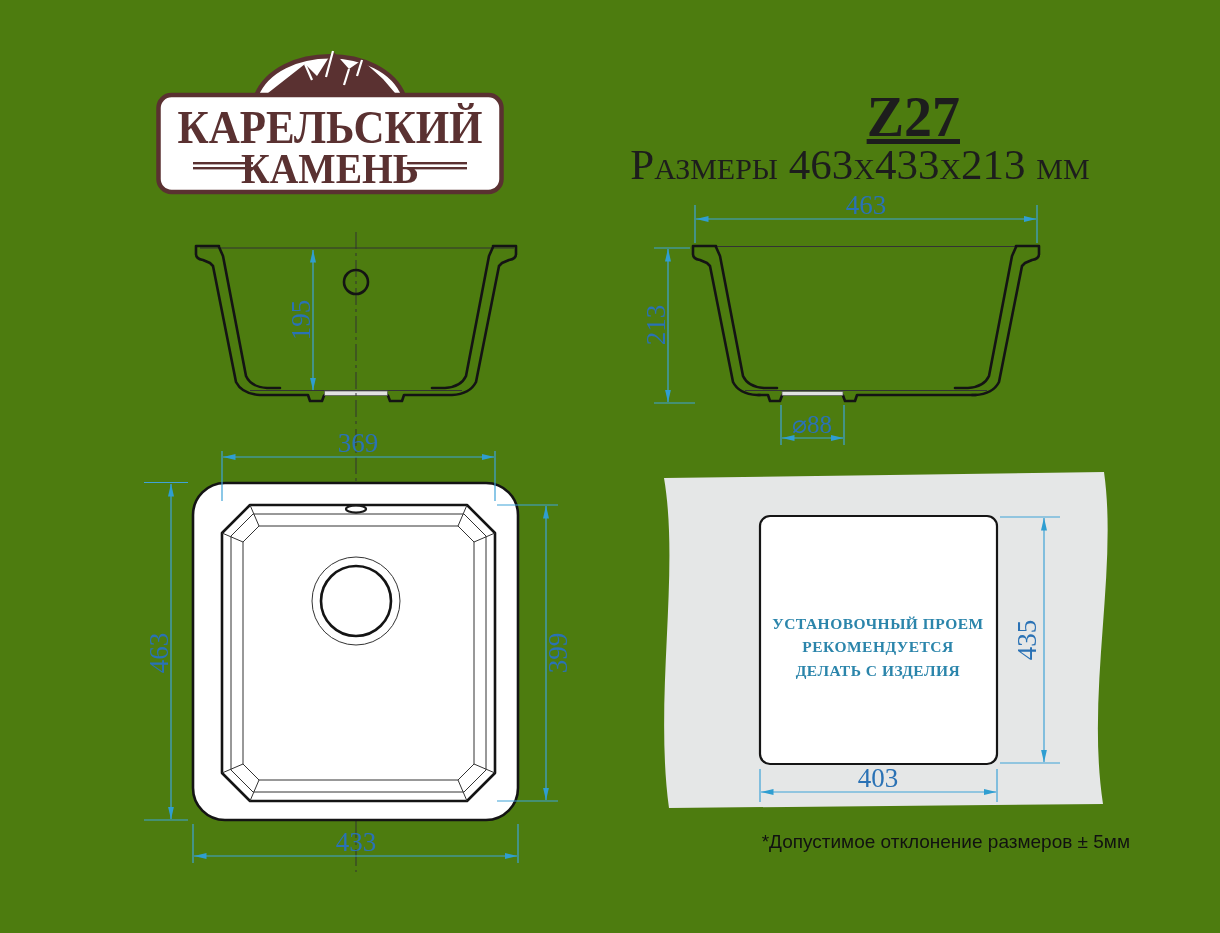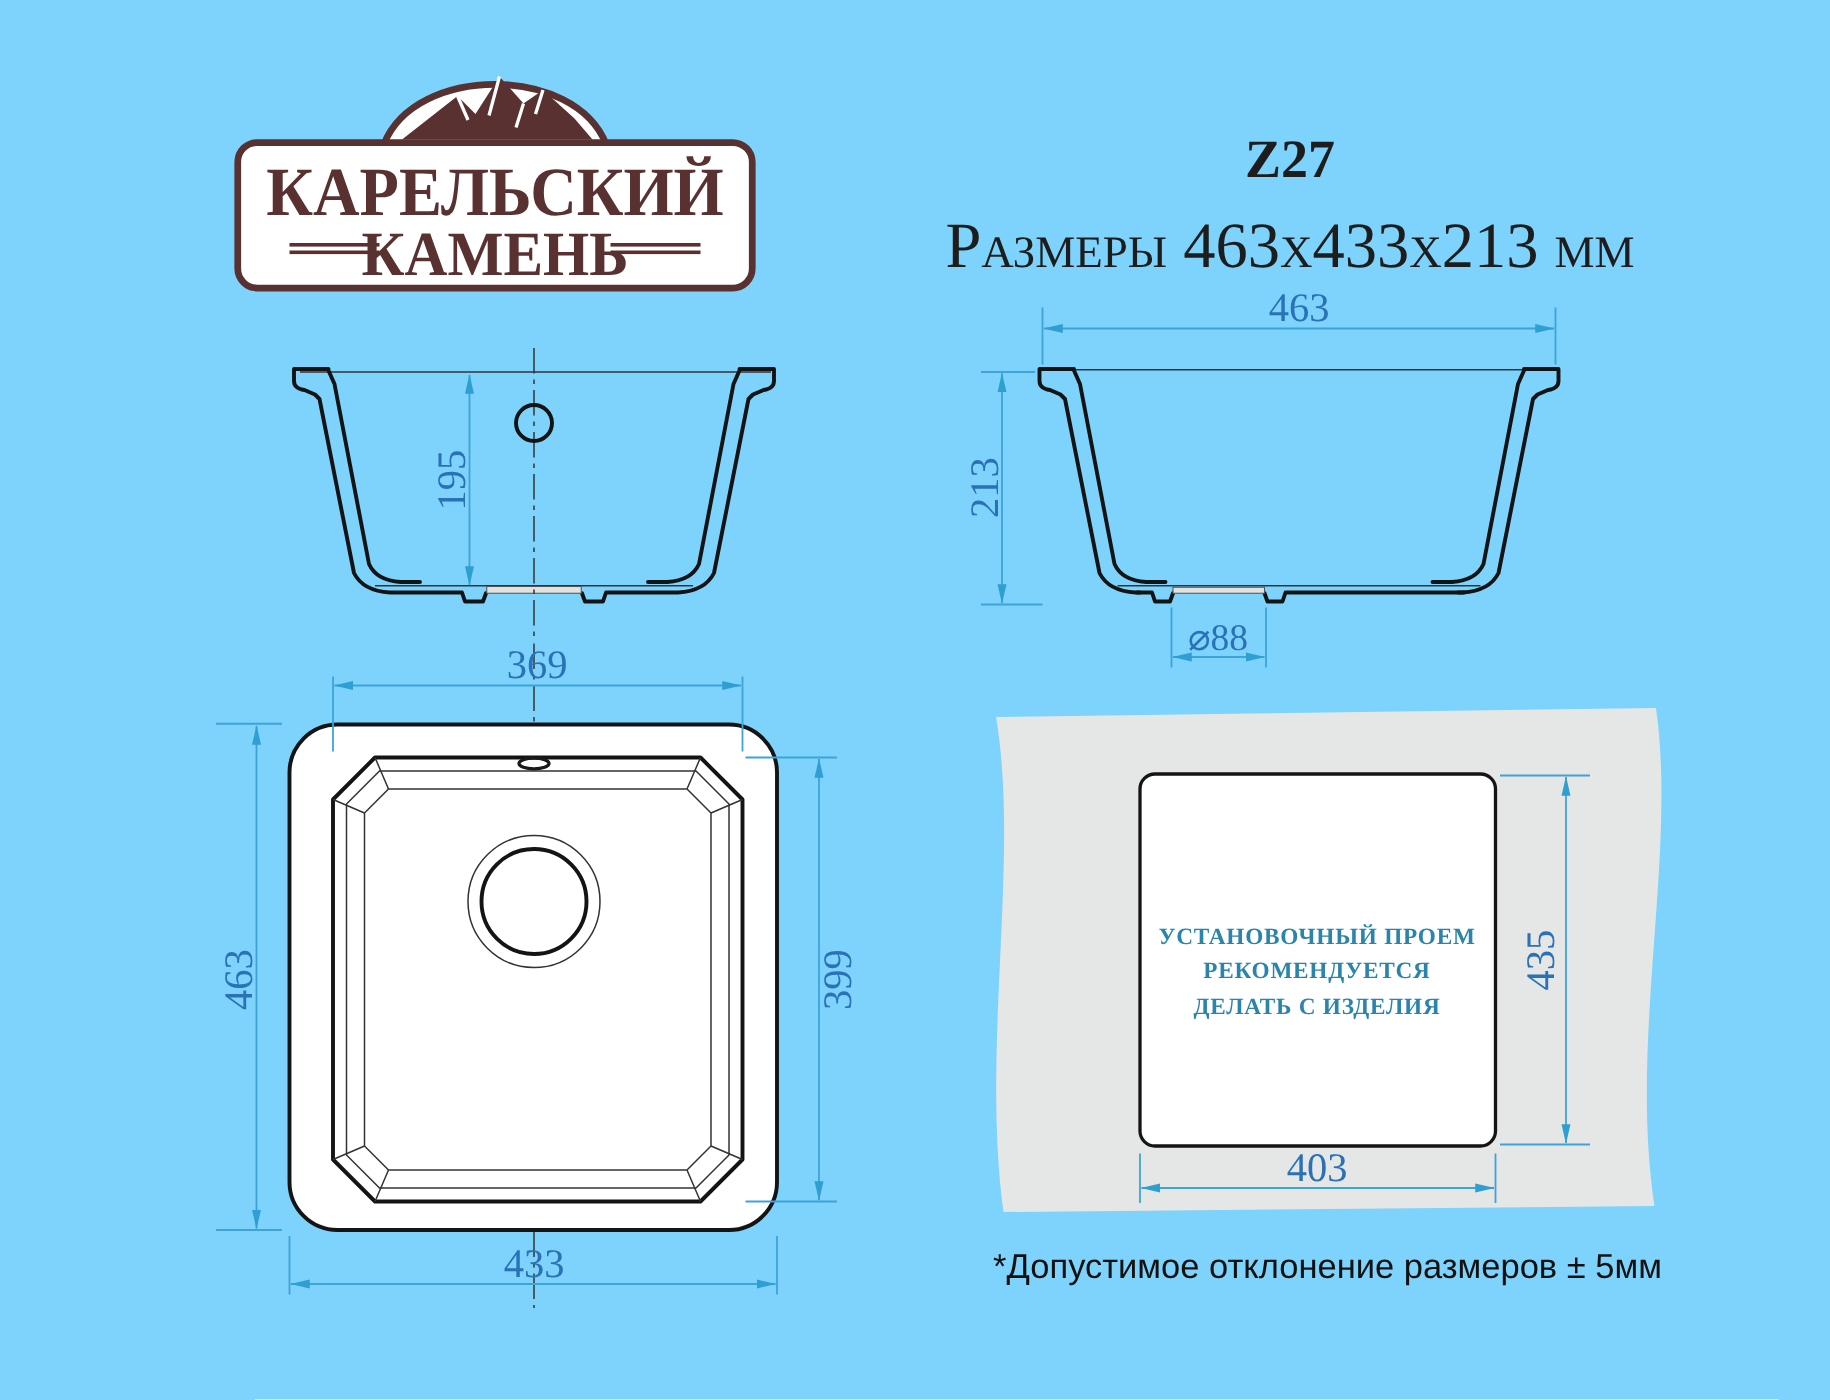--- a/index.html
+++ b/index.html
@@ -1,39 +1,39 @@
 <!DOCTYPE html>
 <html><head>
 <meta charset="utf-8">
 <style>
   html,body{margin:0;padding:0;background:#fff;}
-  #stage{position:relative;width:1220px;height:933px;background:#7dd3fc;overflow:hidden;
+  #stage{position:relative;width:1220px;height:933px;background:#4d7c0f;overflow:hidden;
          font-family:"Liberation Serif","DejaVu Serif",serif;}
   .abs{position:absolute;}
   
   .ln-thick{stroke:#141414;stroke-width:2.6;fill:none;stroke-linejoin:round;stroke-linecap:round;}
   .ln-med{stroke:#1a1a1a;stroke-width:2.2;fill:none;stroke-linejoin:round;stroke-linecap:round;}
   .ln-thin{stroke:#333;stroke-width:1;fill:none;}
   .cl{stroke:#333;stroke-width:1;fill:none;stroke-dasharray:17 4 3 4;}
   .dim{stroke:#3fa3d7;stroke-width:1.2;fill:none;}
   .dimtxt{fill:#2a72b5;font-family:"Liberation Serif","DejaVu Serif",serif;font-size:27px;}
   .dimtxt-s{fill:#2a72b5;font-family:"Liberation Serif","DejaVu Sans",serif;font-size:25px;}
   .fillwhite{fill:#fff;}
   .graystrip{fill:#e2e2e2;stroke:#555;stroke-width:.7;}
   
   .logo-shape{stroke:#5a3131;stroke-width:4.5;}
   .logo-txt{fill:#5a3131;font-weight:bold;font-family:"Liberation Serif","DejaVu Serif",serif;}
   
-  .model{font-size:36px;font-weight:bold;color:#1d1d1d;text-align:center;}
+  .model{font-size:56px;font-weight:bold;color:#1d1d1d;text-align:right;text-decoration:underline;}
   .sizes{font-size:43px;color:#1d1d1d;text-align:center;font-variant:small-caps;}
   
   .notetxt{fill:#2b85ab;font-weight:bold;font-family:"Liberation Serif","DejaVu Serif",serif;
            font-size:15.5px;letter-spacing:.5px;}
-  .foot{font-family:"Liberation Sans","DejaVu Sans",sans-serif;font-size:23px;color:#111;
-        text-align:center;}
+  .foot{font-family:"Liberation Sans","DejaVu Sans",sans-serif;font-size:19px;color:#111;
+        text-align:right;}
 </style>
 </head>
 <body>
 
 <div id="stage">
 
   <svg width="0" height="0" style="position:absolute">
     <defs>
       <marker id="dar" markerUnits="userSpaceOnUse" markerWidth="13" markerHeight="8" refX="12.5" refY="4" orient="auto-start-reverse">
         <path d="M0,1 L13,4 L0,7 Z" fill="#2f9ed1"></path>

